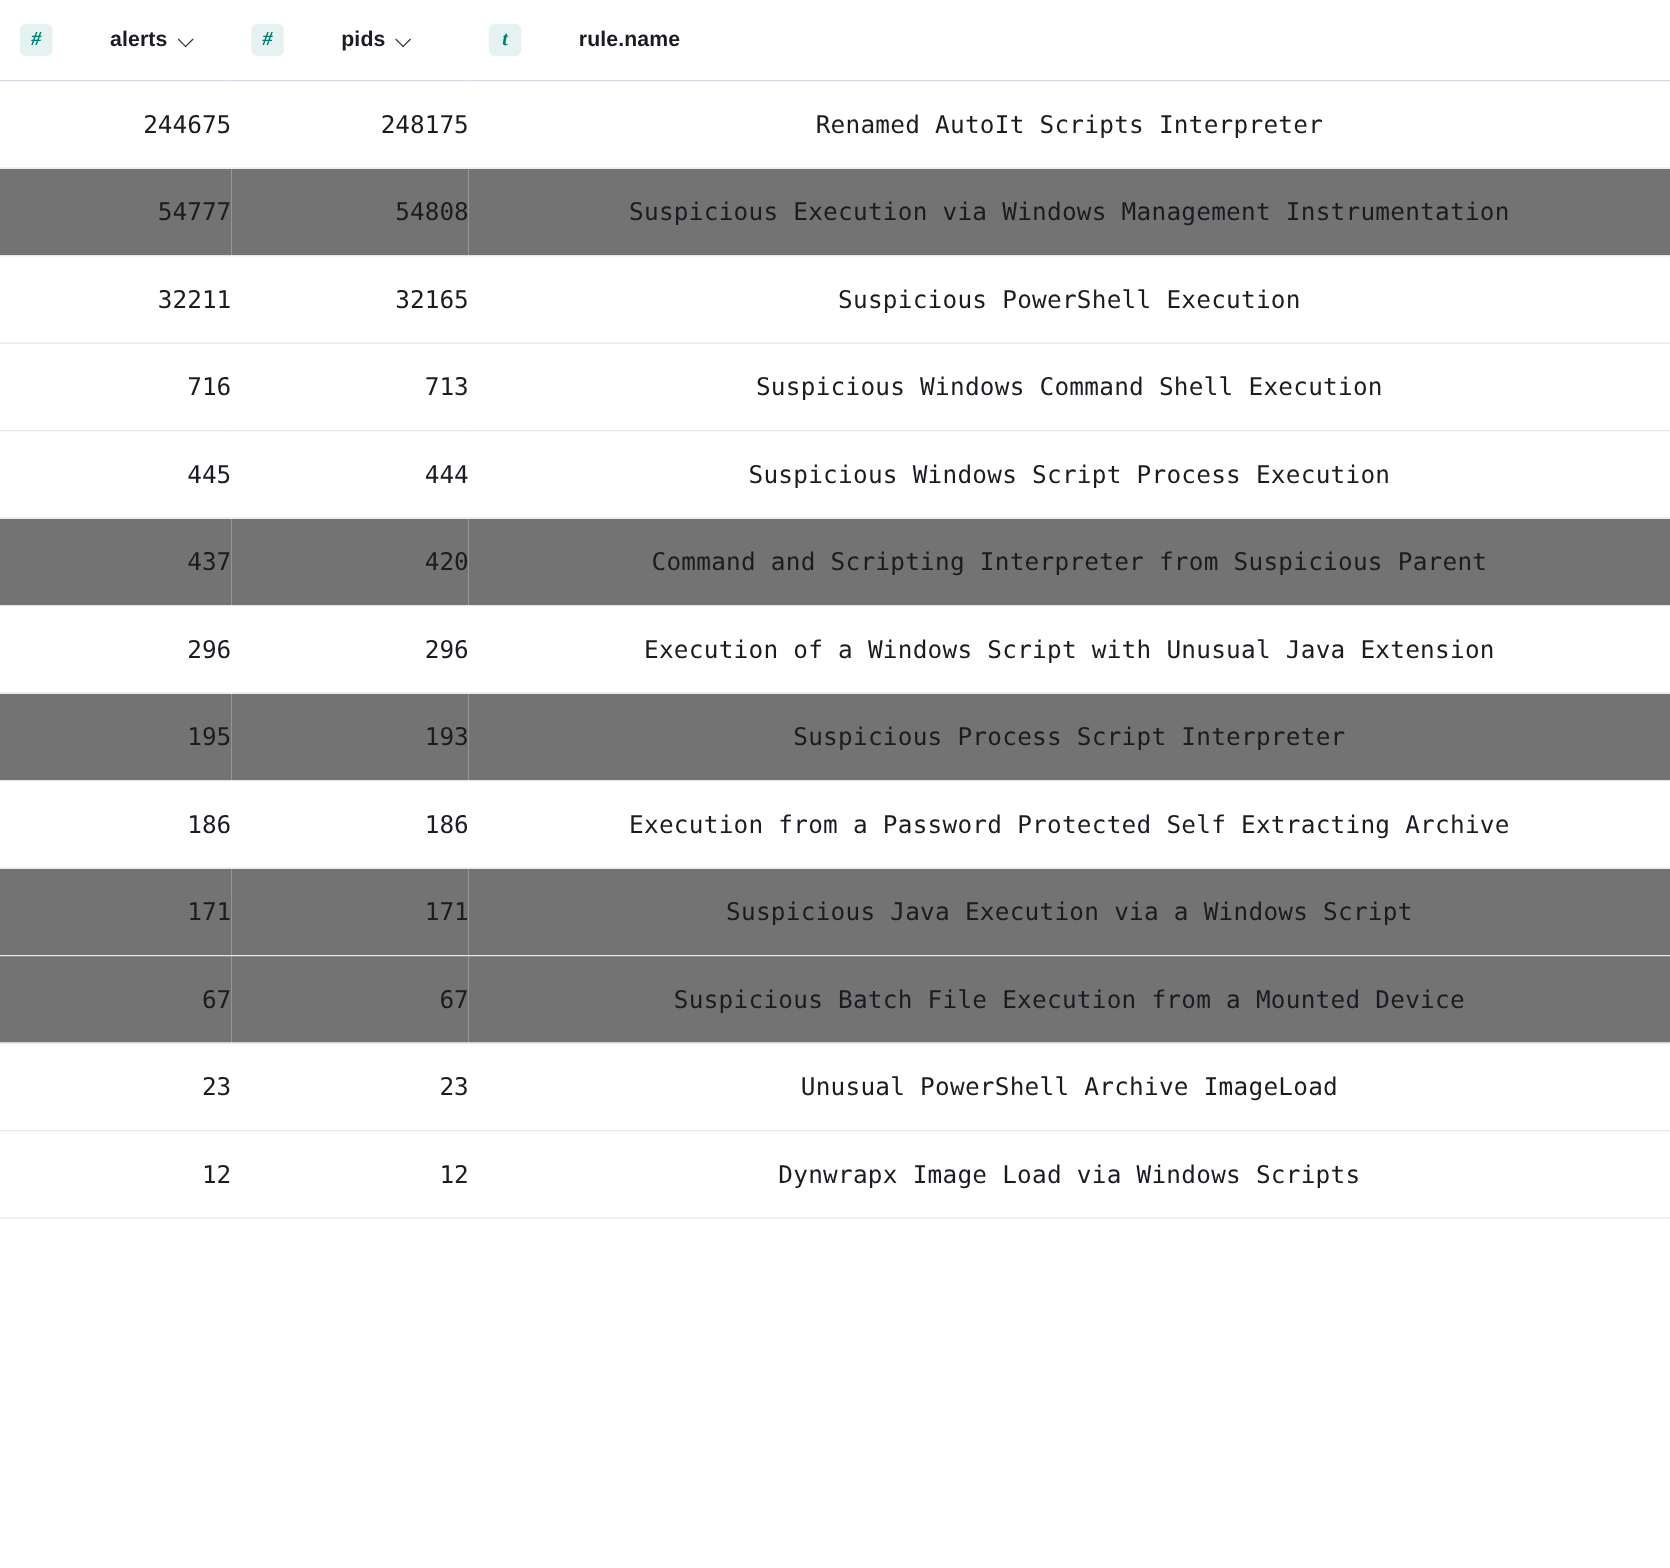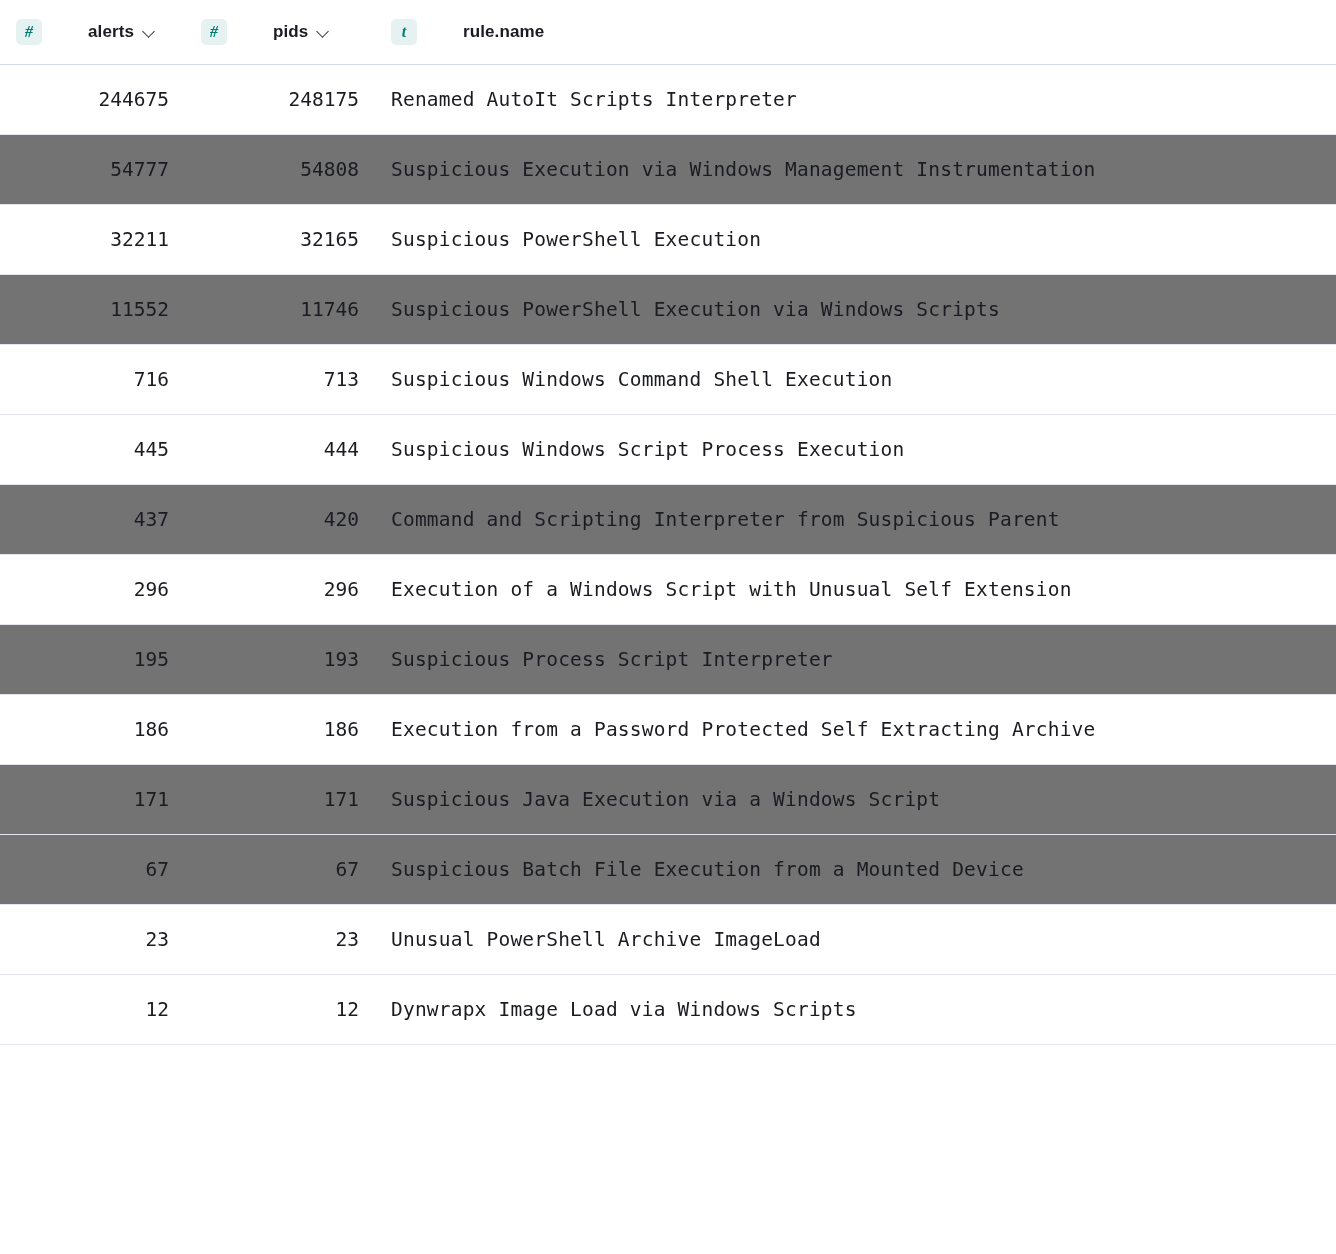--- a/index.html
+++ b/index.html
@@ -80,31 +80,31 @@
     border-bottom: 1.8px solid #343741;
     transform: rotate(45deg);
   }
 
   tbody tr { height: 70px; }
   tbody tr.odd  { background: #ffffff; }
   tbody tr.even { background: #737373; }
 
   tbody td {
     border-bottom: 1px solid #e3e6ef;
-    padding: 0 16px;
+    padding: 0 0;
     vertical-align: middle;
     font-family: "DejaVu Sans Mono", monospace;
     font-size: 19.5px;
     color: #1a1c21;
     white-space: nowrap;
     overflow: hidden;
     text-overflow: ellipsis;
   }
   td.num { text-align: right; letter-spacing: 0px; }
-  td.txt { text-align: left; letter-spacing: 0.2px; }
+  td.txt { text-align: center; letter-spacing: 0.2px; }
 </style>
 </head>
 <body>
 
 <table class="data-grid">
   <colgroup>
     <col class="col-alerts">
     <col class="col-pids">
     <col class="col-rule">
   </colgroup>
@@ -141,44 +141,39 @@
       <tr class="even">
         <td class="num">54777</td>
         <td class="num">54808</td>
         <td class="txt">Suspicious Execution via Windows Management Instrumentation</td>
       </tr>
       <tr class="odd">
         <td class="num">32211</td>
         <td class="num">32165</td>
         <td class="txt">Suspicious PowerShell Execution</td>
       </tr>
-      <tr class="even">
-        <td class="num">11552</td>
-        <td class="num">11746</td>
-        <td class="txt">Suspicious PowerShell Execution via Windows Scripts</td>
-      </tr>
       <tr class="odd">
         <td class="num">716</td>
         <td class="num">713</td>
         <td class="txt">Suspicious Windows Command Shell Execution</td>
       </tr>
       <tr class="odd">
         <td class="num">445</td>
         <td class="num">444</td>
         <td class="txt">Suspicious Windows Script Process Execution</td>
       </tr>
       <tr class="even">
         <td class="num">437</td>
         <td class="num">420</td>
         <td class="txt">Command and Scripting Interpreter from Suspicious Parent</td>
       </tr>
       <tr class="odd">
         <td class="num">296</td>
         <td class="num">296</td>
-        <td class="txt">Execution of a Windows Script with Unusual Self Extension</td>
+        <td class="txt">Execution of a Windows Script with Unusual Java Extension</td>
       </tr>
       <tr class="even">
         <td class="num">195</td>
         <td class="num">193</td>
         <td class="txt">Suspicious Process Script Interpreter</td>
       </tr>
       <tr class="odd">
         <td class="num">186</td>
         <td class="num">186</td>
         <td class="txt">Execution from a Password Protected Self Extracting Archive</td>

